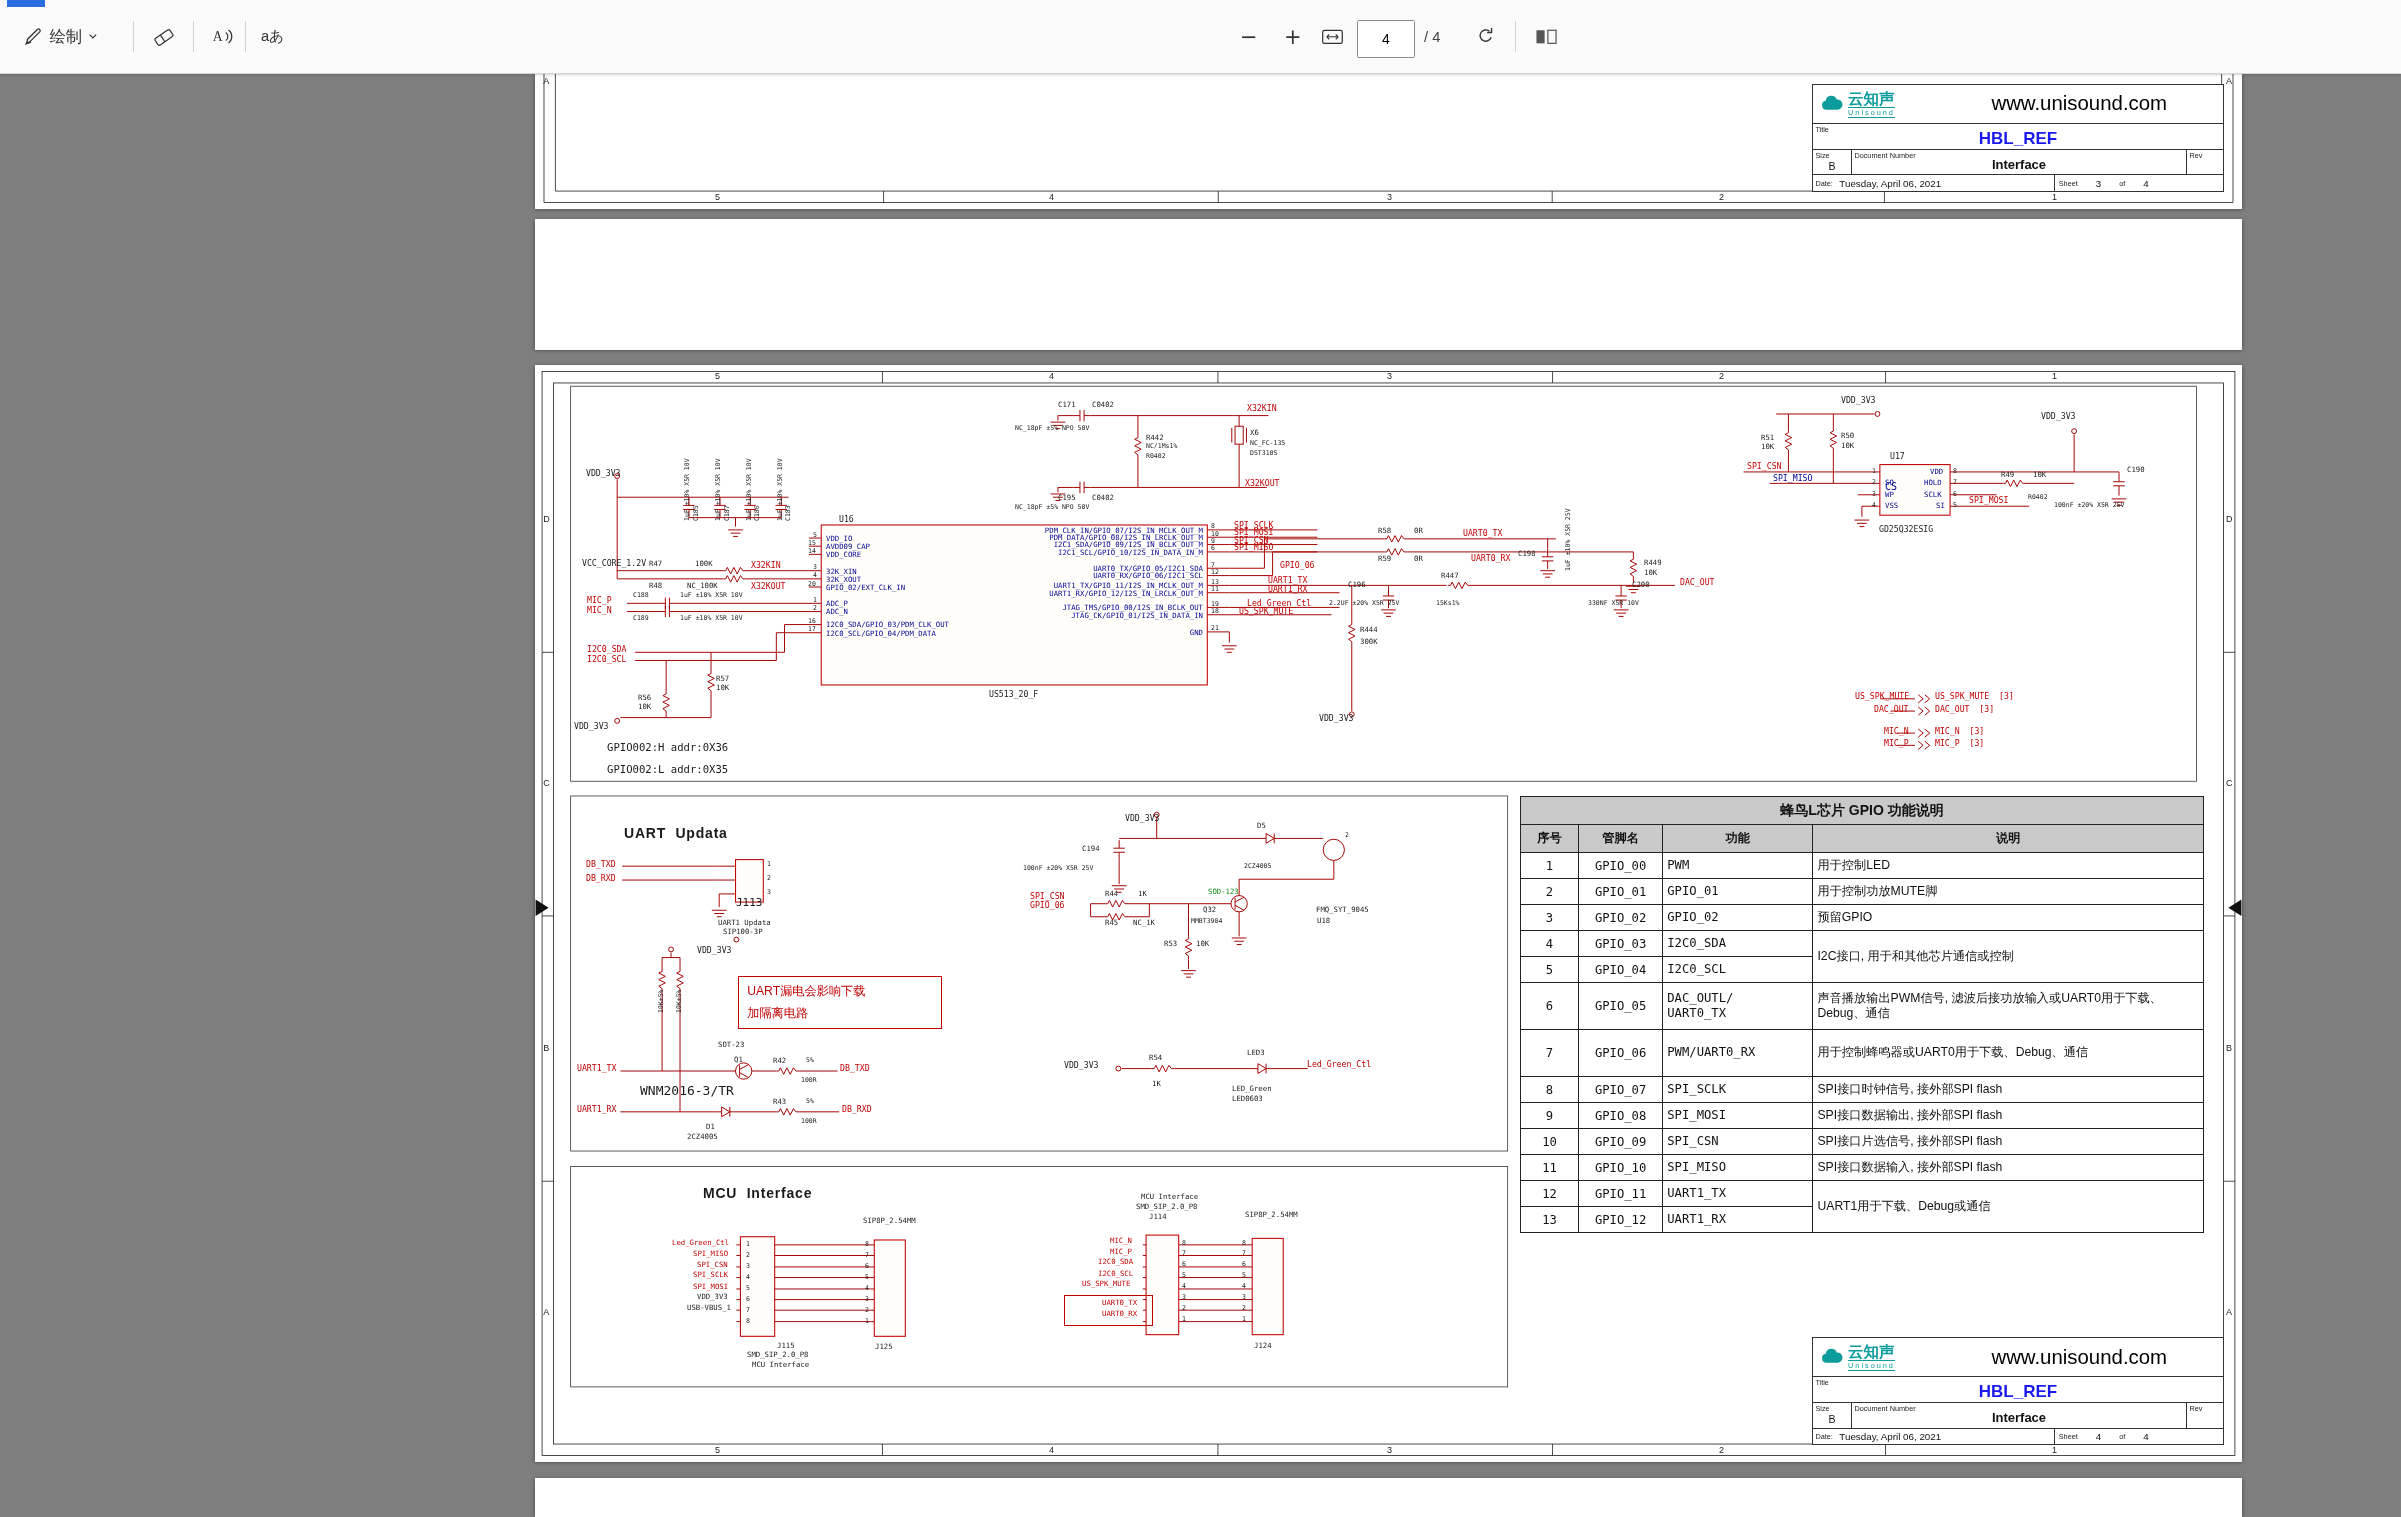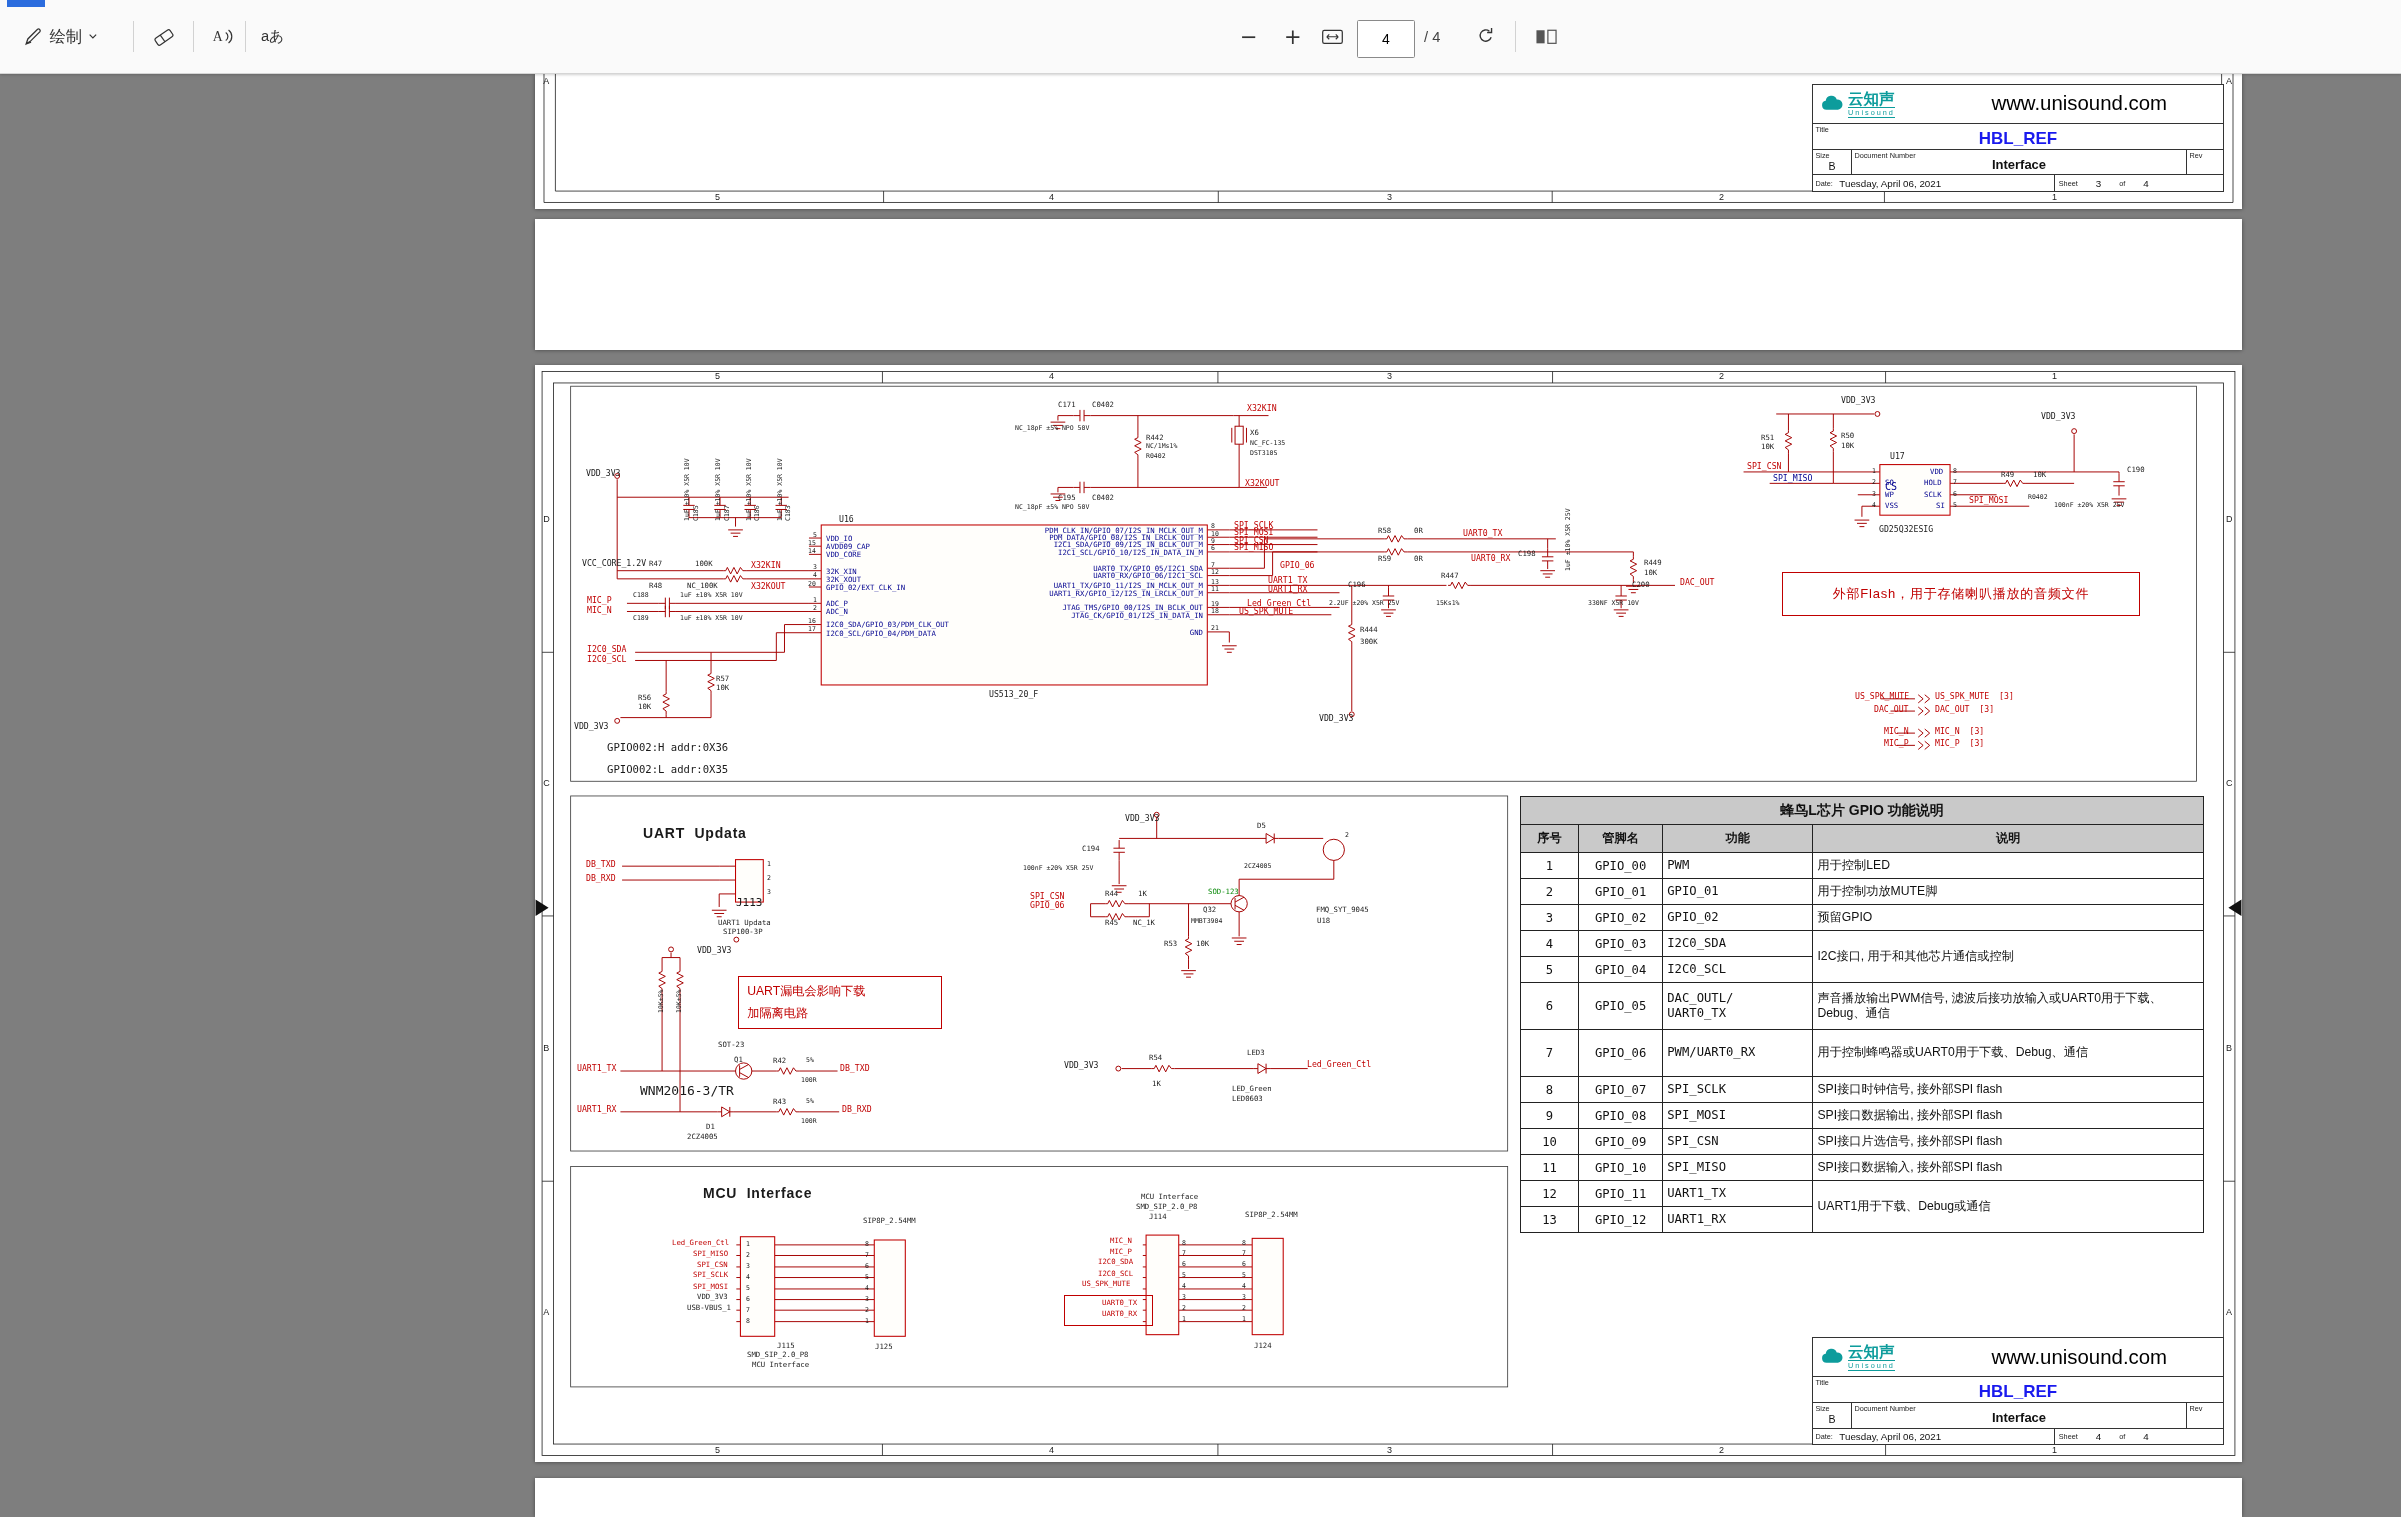--- a/index.html
+++ b/index.html
@@ -507,21 +507,21 @@
           <span class="sl k" style="left: 1592px; top: 101px; font-size: 7.3px;">C190</span>
           <span class="sl k" style="left: 1519px; top: 137px; font-size: 6.5px;">100nF ±20% X5R 25V</span>
           <span class="sl r" style="left: 1320px; top: 327px;">US_SPK_MUTE</span>
           <span class="sl r" style="left: 1400px; top: 327px;">US_SPK_MUTE  [3]</span>
           <span class="sl r" style="left: 1339px; top: 340px;">DAC_OUT</span>
           <span class="sl r" style="left: 1400px; top: 340px;">DAC_OUT  [3]</span>
           <span class="sl r" style="left: 1349px; top: 362px;">MIC_N</span>
           <span class="sl r" style="left: 1400px; top: 362px;">MIC_N  [3]</span>
           <span class="sl r" style="left: 1349px; top: 374px;">MIC_P</span>
           <span class="sl r" style="left: 1400px; top: 374px;">MIC_P  [3]</span>
-          <span class="sl bold" style="left: 108px; top: 461px; font-size: 14px;">UART  Updata</span>
+          <span class="sl bold" style="left: 89px; top: 461px; font-size: 14px;">UART  Updata</span>
           <span class="sl r" style="left: 51px; top: 495px;">DB_TXD</span>
           <span class="sl r" style="left: 51px; top: 509px;">DB_RXD</span>
           <span class="sl k" style="left: 201px; top: 532px; font-size: 11px;">J113</span>
           <span class="sl k" style="left: 183px; top: 554px; font-size: 7.3px;">UART1 Updata</span>
           <span class="sl k" style="left: 188px; top: 563px; font-size: 7.3px;">SIP100-3P</span>
           <span class="sl k" style="left: 162px; top: 581px;">VDD_3V3</span>
           <span class="sl kv" style="left: 123px; top: 648px; font-size: 6.5px;">10K±5%</span>
           <span class="sl kv" style="left: 141px; top: 648px; font-size: 6.5px;">10K±5%</span>
           <span class="sl k" style="left: 183px; top: 676px; font-size: 7.3px;">SOT-23</span>
           <span class="sl r" style="left: 42px; top: 699px;">UART1_TX</span>
@@ -637,21 +637,20 @@
           <span class="sl fm" style="left: 8.2px; top: 150px;">D</span>
           <span class="sl fm" style="left: 1691px; top: 150px;">D</span>
           <span class="sl fm" style="left: 8.2px; top: 414px;">C</span>
           <span class="sl fm" style="left: 1691px; top: 414px;">C</span>
           <span class="sl fm" style="left: 8.2px; top: 679px;">B</span>
           <span class="sl fm" style="left: 1691px; top: 679px;">B</span>
           <span class="sl fm" style="left: 8.2px; top: 943px;">A</span>
           <span class="sl fm" style="left: 1691px; top: 943px;">A</span>
         </div>
 
-      <div class="note" id="note-flash">外部Flash，用于存储喇叭播放的音频文件</div>
       <div class="note" id="note-uart">
         <div>UART漏电会影响下载</div>
         <div>加隔离电路</div>
       </div>
       <div class="note" id="uart0-box"></div>
 
       <div id="gpio-wrap">
         <table class="gpio">
           <colgroup>
               <col style="width:58px">

